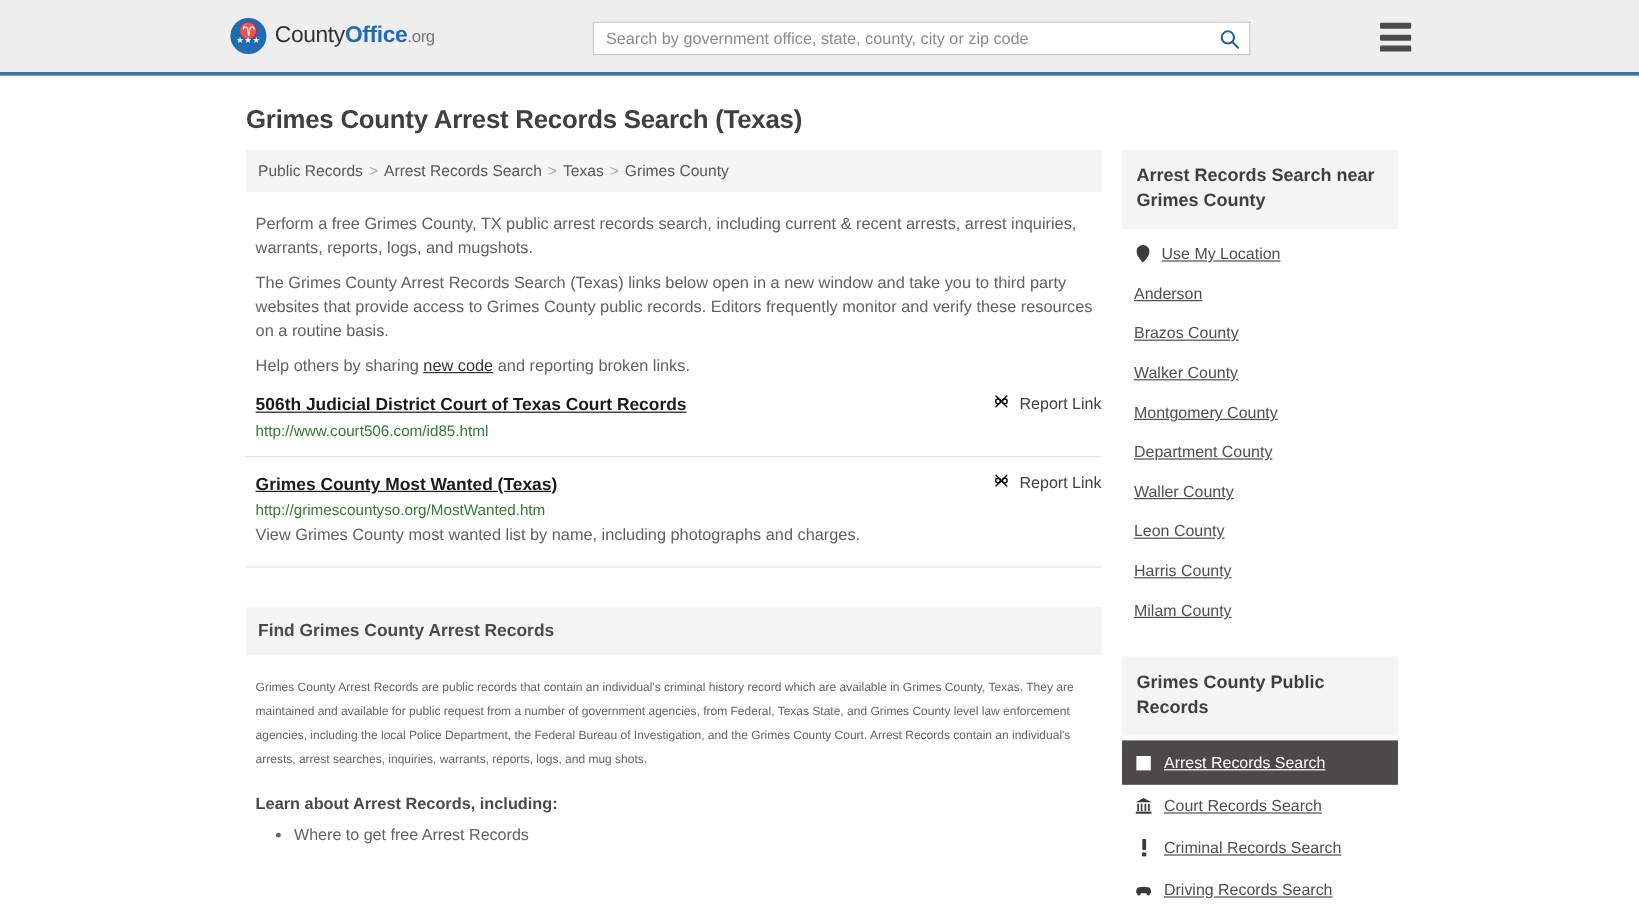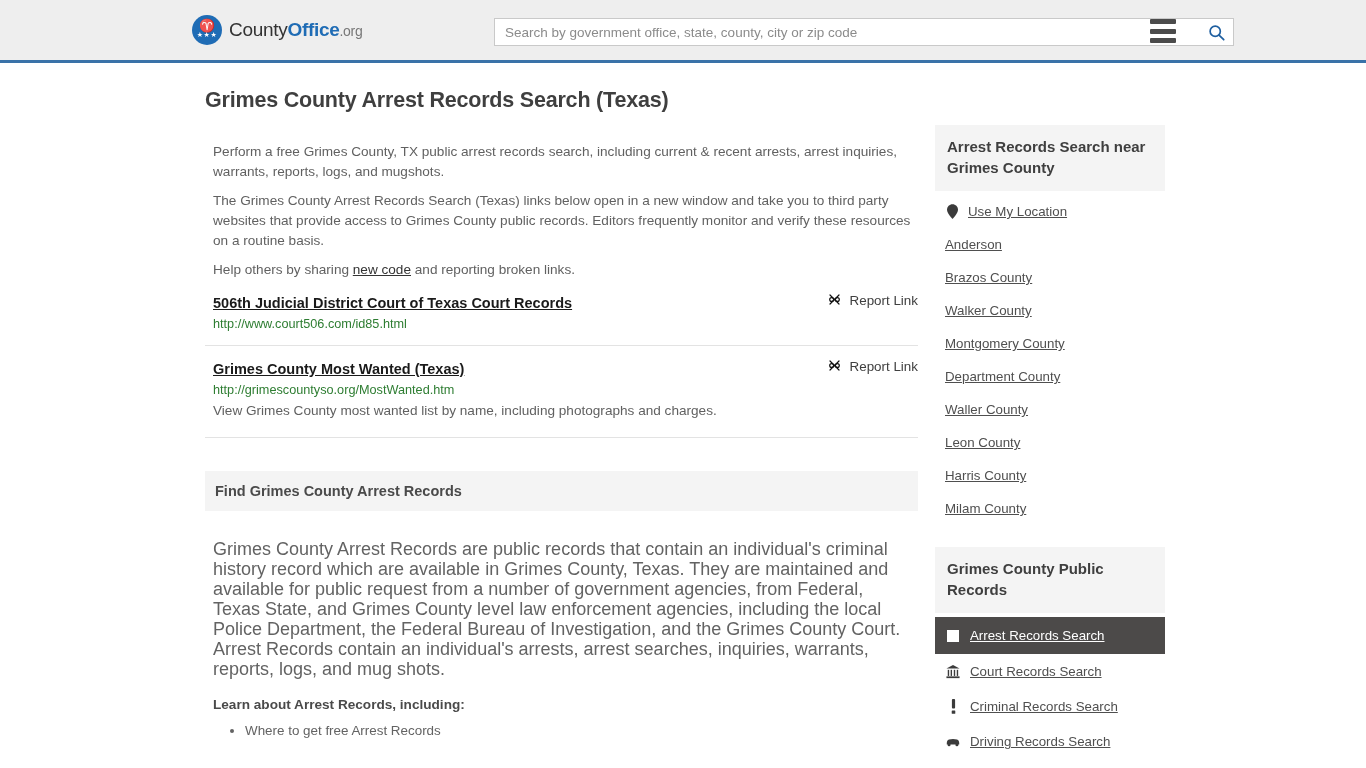--- a/index.html
+++ b/index.html
@@ -45,21 +45,21 @@
   }
   .logo-text { font-size: 19px; letter-spacing: -0.3px; white-space: nowrap; }
   .logo-text .t1 { color: #333333; }
   .logo-text .t2 { color: #1f6cb5; font-weight: bold; }
   .logo-text .t3 { color: #777777; font-size: 14px; margin-top: 40px; }
 
   .search-wrap {
     position: absolute;
     left: 494px;
     top: 18px;
-    width: 740px;
+    width: 548px;
     height: 28px;
     background: #ffffff;
     border: 1px solid #c9c9c9;
     display: flex;
     align-items: flex-end;
   }
   .search-input {
     flex: 1;
     border: 0;
     outline: none;
@@ -165,24 +165,24 @@
   
   .section-head {
     background: #f4f4f4;
     padding: 12px 10px;
     margin-top: 33px;
     font-size: 14.5px;
     font-weight: bold;
     color: #4a4a4a;
   }
   .section-body p {
-    font-size: 18px;
+    font-size: 10px;
     line-height: 20px;
     color: #636363;
-    margin: 28px 0 0 8px;
+    margin: 18px 0 0 8px;
     max-width: 700px;
   }
   .learn-head {
     font-size: 13.6px;
     font-weight: bold;
     color: #4a4a4a;
     margin: 18px 0 0 8px;
   }
   .bullets { margin: 8px 0 0 40px; }
   .bullets li {
@@ -265,20 +265,23 @@
 </div>
 
 <div class="page">
 
   <h1 class="h1">Grimes County Arrest Records Search (Texas)</h1>
 
   <div class="cols">
 
     <div class="main-col">
 
+      <div class="breadcrumb">
+        <a href="#">Public Records</a><span class="sep">&gt;</span><a href="#">Arrest Records Search</a><span class="sep">&gt;</span><a href="#">Texas</a><span class="sep">&gt;</span><a href="#">Grimes County</a>
+      </div>
 
       <div class="intro">
         <p>Perform a free Grimes County, TX public arrest records search, including current &amp; recent arrests, arrest inquiries, warrants, reports, logs, and mugshots.</p>
         <p>The Grimes County Arrest Records Search (Texas) links below open in a new window and take you to third party websites that provide access to Grimes County public records. Editors frequently monitor and verify these resources on a routine basis.</p>
         <p><span>Help others by sharing </span><a href="#">new code</a><span> and reporting broken links.</span></p>
       </div>
 
       <div class="link-item">
         <a href="#" class="link-title">506th Judicial District Court of Texas Court Records</a>
         <span class="link-url">http://www.court506.com/id85.html</span>

